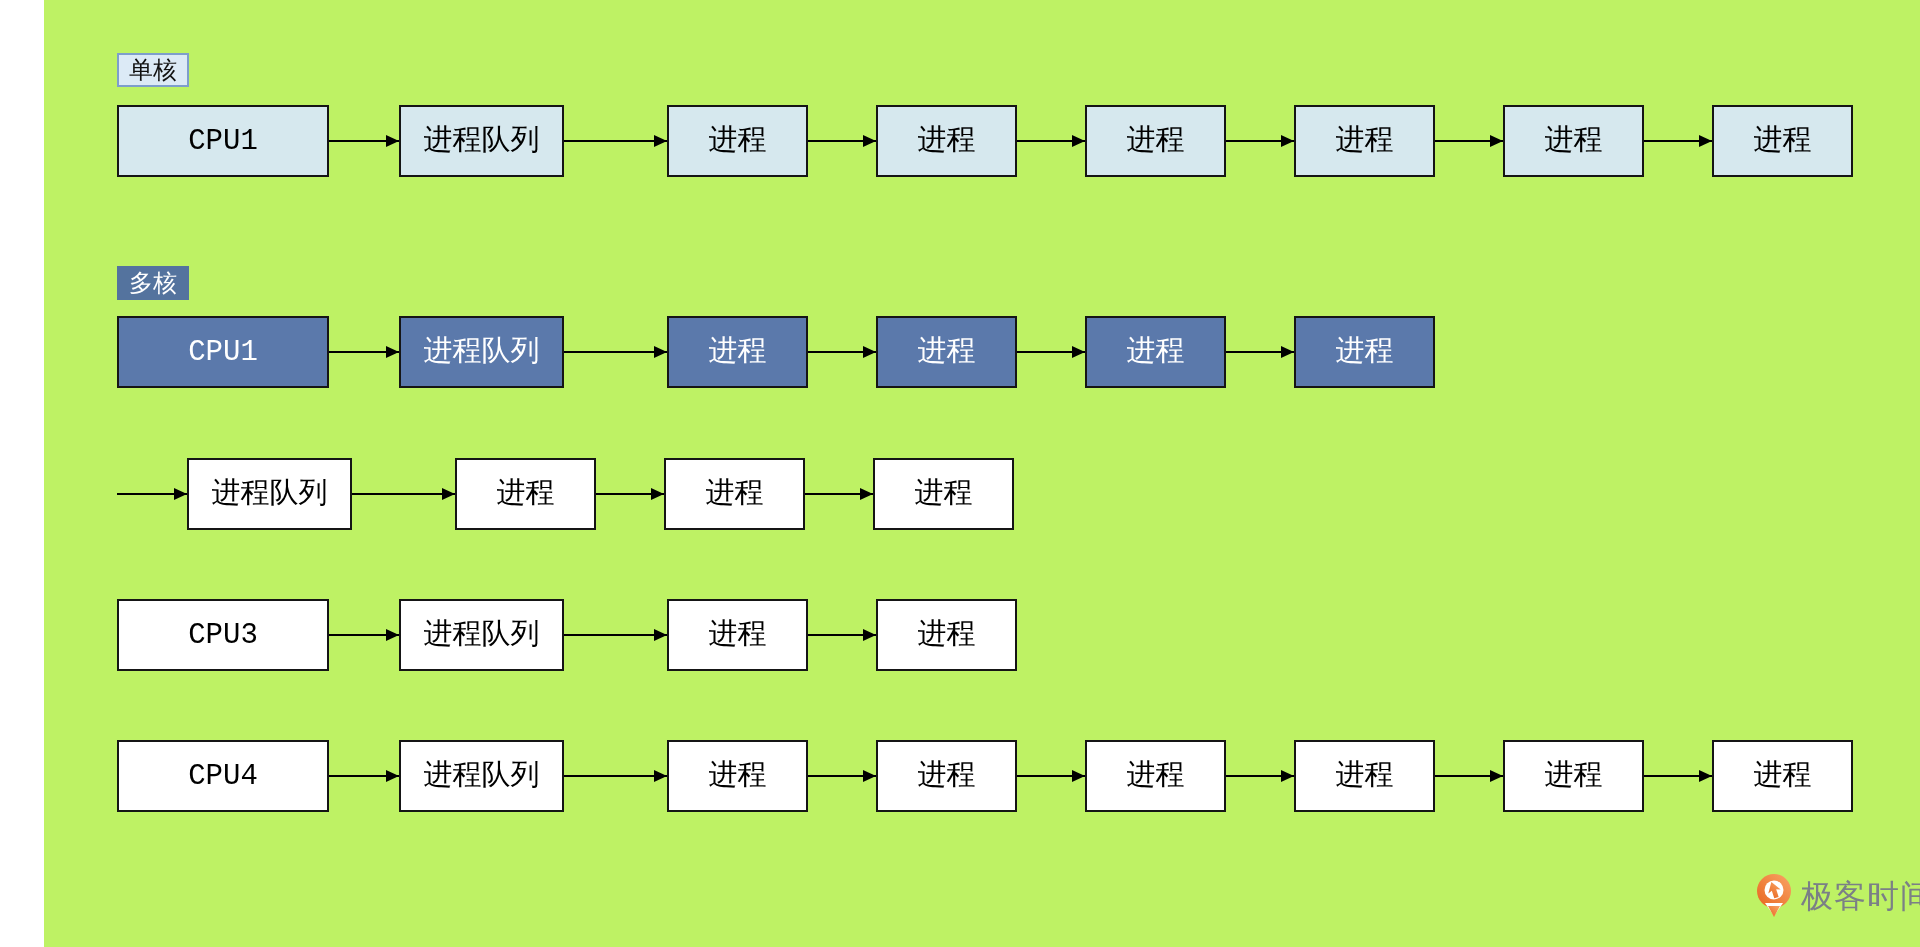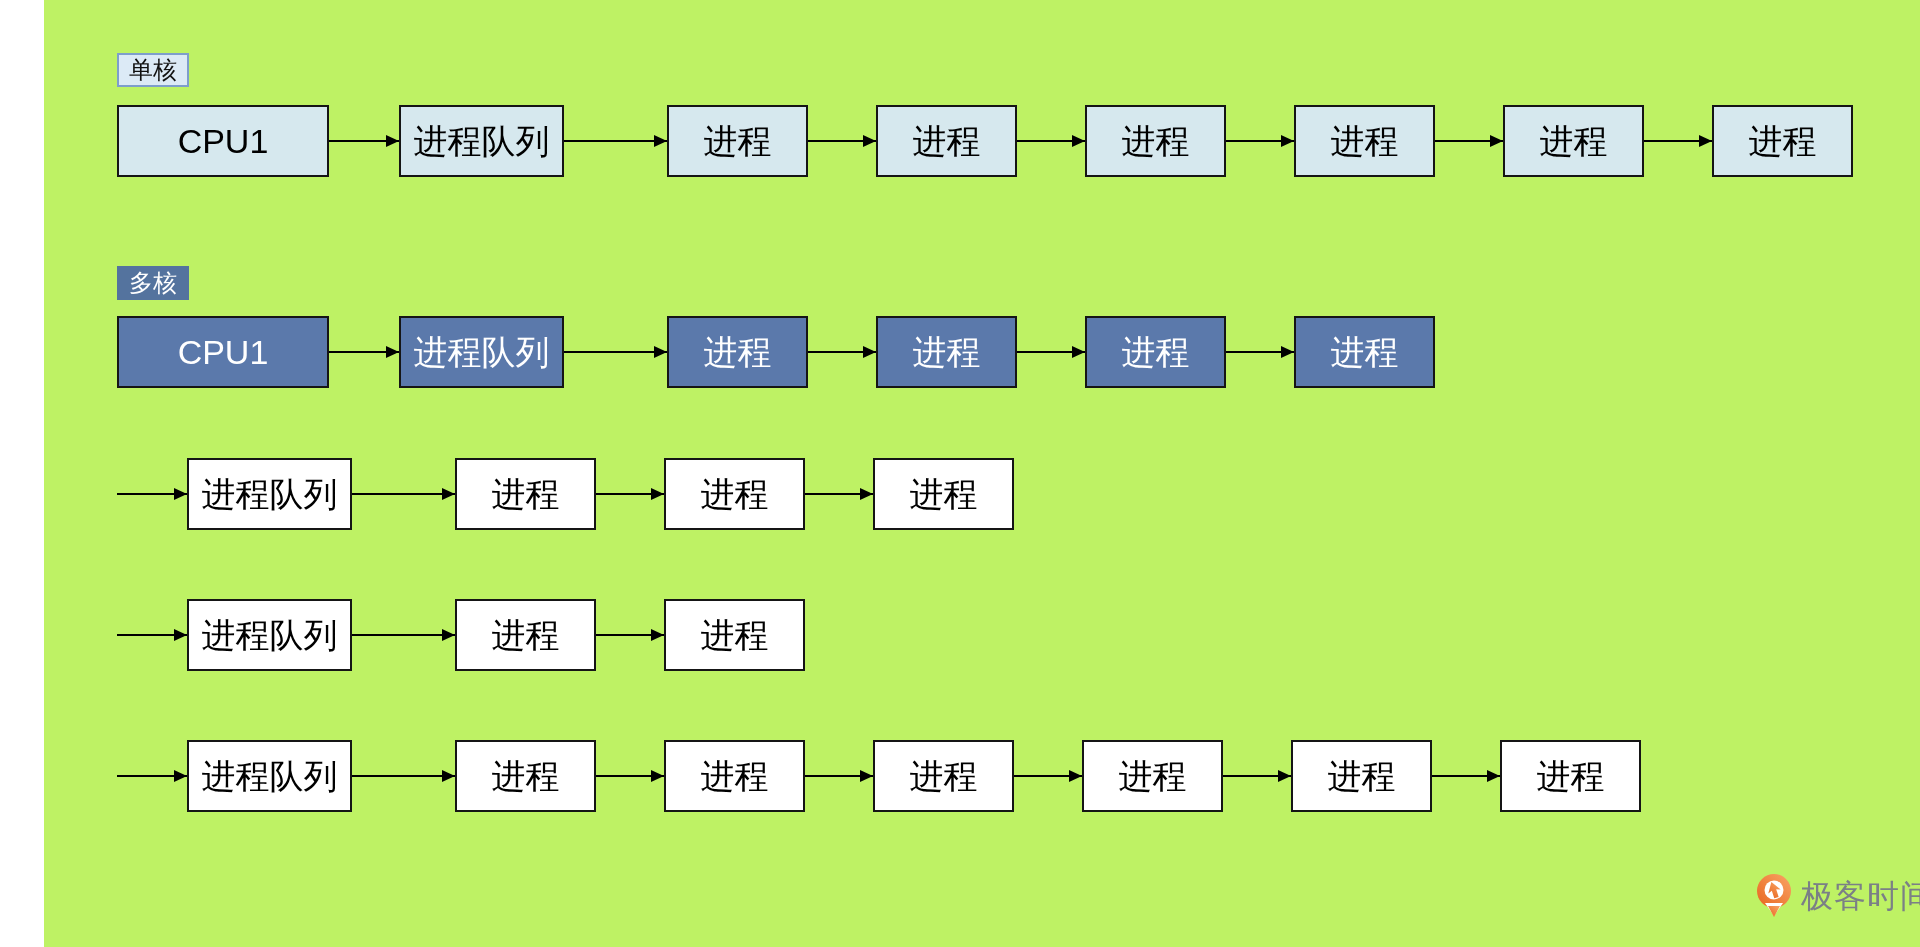--- a/index.html
+++ b/index.html
@@ -15,21 +15,21 @@
     font-size:24px;line-height:1;
   }
   .tag-single{top:53px;background:#dceaf6;border:2px solid #7e9ecb;color:#111;}
   .tag-multi{top:266px;background:#54739e;color:#ffffff;}
   
   .row{position:absolute;left:73px;height:72px;display:flex;align-items:center;}
   .r0{top:105px}.r1{top:316px}.r2{top:458px}.r3{top:599px}.r4{top:740px}
   .box{
     height:72px;box-sizing:border-box;border:2px solid #151515;
     display:flex;align-items:center;justify-content:center;
-    font-size:34px;line-height:1;white-space:nowrap;
+    font-size:29px;line-height:1;white-space:nowrap;font-family:Liberation Mono, monospace;
   }
   .cpu{width:212px}
   .queue{width:165px}
   .proc{width:141px}
   .light{background:#d6e8ee;color:#000;}
   .dark{background:#5b79ab;color:#fff;}
   .plain{background:#ffffff;color:#000;}
   
   .arr{position:relative;height:2px;background:#000;}
   .arr::after{
@@ -87,29 +87,31 @@
     <div class="box queue plain">进程队列</div>
     <div class="arr w103"></div>
     <div class="box proc plain">进程</div>
     <div class="arr w68"></div>
     <div class="box proc plain">进程</div>
     <div class="arr w68"></div>
     <div class="box proc plain">进程</div>
   </div>
 
   <div class="row r3">
+    <div class="box cpu plain">CPU3</div>
     <div class="arr w70"></div>
     <div class="box queue plain">进程队列</div>
     <div class="arr w103"></div>
     <div class="box proc plain">进程</div>
     <div class="arr w68"></div>
     <div class="box proc plain">进程</div>
   </div>
 
   <div class="row r4">
+    <div class="box cpu plain">CPU4</div>
     <div class="arr w70"></div>
     <div class="box queue plain">进程队列</div>
     <div class="arr w103"></div>
     <div class="box proc plain">进程</div>
     <div class="arr w68"></div>
     <div class="box proc plain">进程</div>
     <div class="arr w68"></div>
     <div class="box proc plain">进程</div>
     <div class="arr w68"></div>
     <div class="box proc plain">进程</div>

